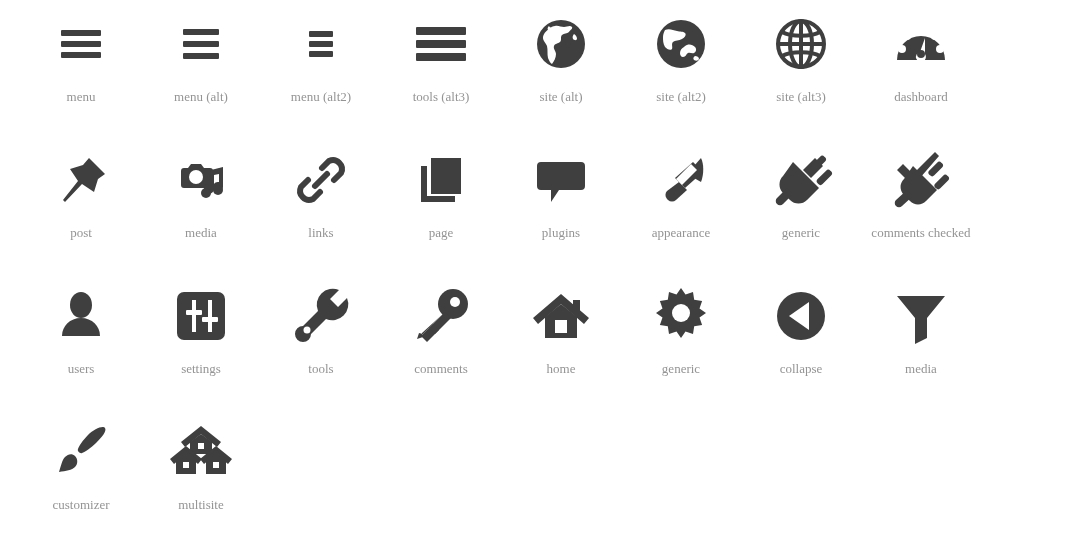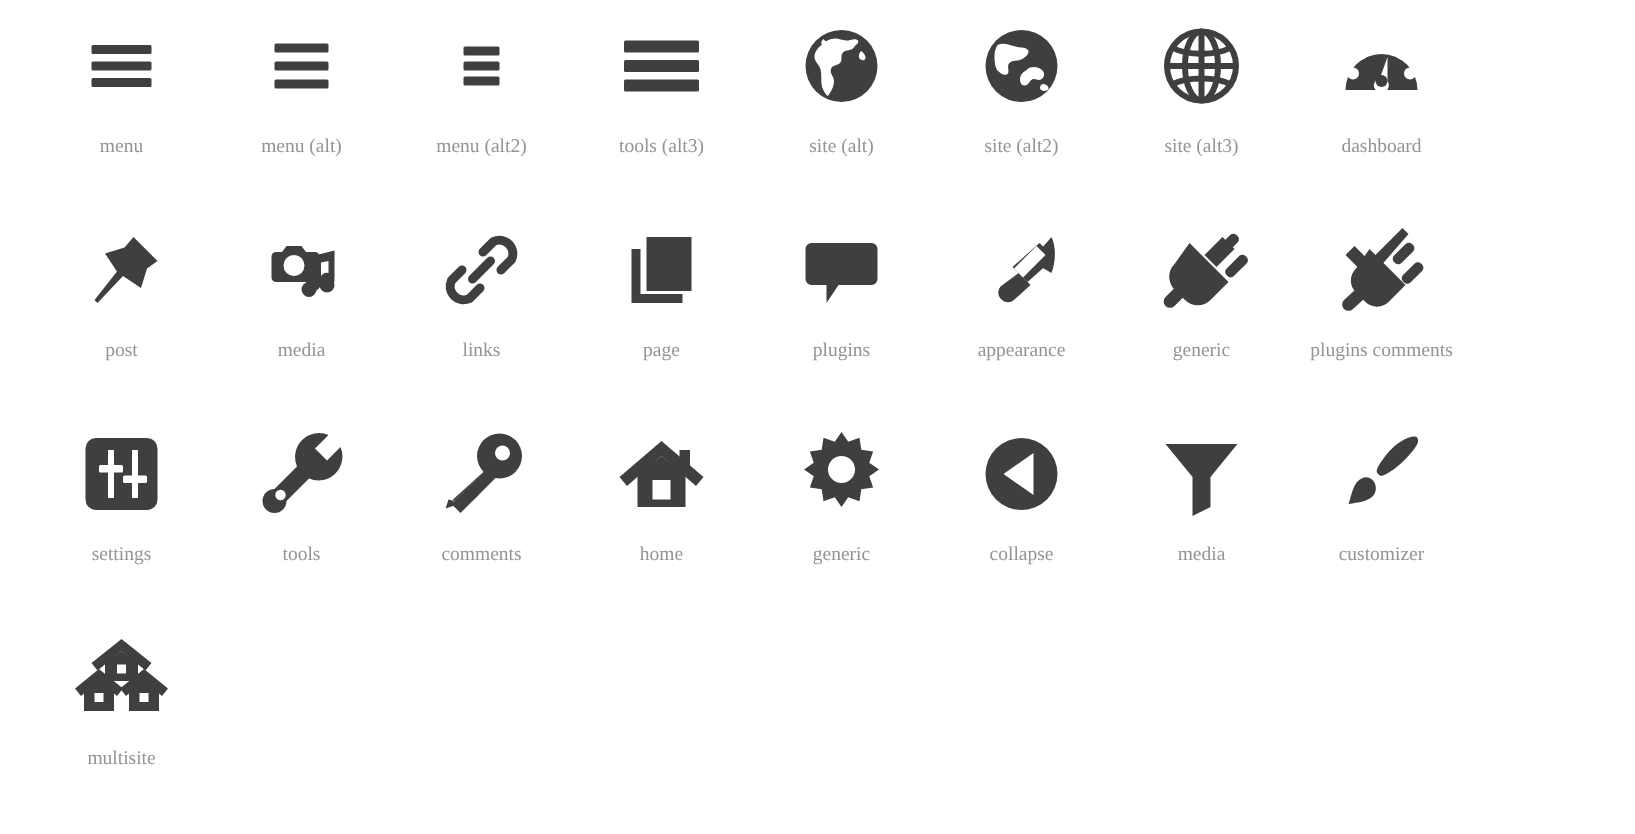--- a/index.html
+++ b/index.html
@@ -228,21 +228,30 @@
       <div class="icon-cell">
         <div class="glyph">
           <svg width="64" height="64" viewBox="0 0 64 64" fill="#3f3f3f">
             <path d="M24 18 L48 42 L37 53 a11 11 0 0 1-16 0 L15 47 a11 11 0 0 1 0-16 z"></path>
             <path d="M18 42 L24 48 L13 58 a4 4 0 0 1-6-6 z"></path>
             <rect x="38" y="18" width="17" height="7" rx="3" transform="rotate(-45 46 21)"></rect>
             <rect x="44" y="31" width="17" height="7" rx="3" transform="rotate(-45 52 34)"></rect>
             <path d="M8 22 L14 16 L24 26 L46 4 L50 8 L24 38 z"></path>
           </svg>
         </div>
-        <div class="caption">plugins comments</div>
+        <div class="caption">comments checked</div>
+      </div>
+      <div class="icon-cell">
+        <div class="glyph">
+          <svg width="64" height="64" viewBox="0 0 64 64" fill="#3f3f3f">
+            <ellipse cx="32" cy="21" rx="11" ry="13"></ellipse>
+            <path d="M32 34c11 0 19 8 19 18H13c0-10 8-18 19-18z"></path>
+          </svg>
+        </div>
+        <div class="caption">users</div>
       </div>
       <div class="icon-cell">
         <div class="glyph">
           <svg width="64" height="64" viewBox="0 0 64 64" fill="#3f3f3f">
             <rect x="8" y="8" width="48" height="48" rx="7"></rect>
             <rect x="23" y="16" width="4" height="32" fill="#fff"></rect>
             <rect x="17" y="26" width="16" height="5" rx="1" fill="#fff"></rect>
             <rect x="39" y="16" width="4" height="32" fill="#fff"></rect>
             <rect x="33" y="33" width="16" height="5" rx="1" fill="#fff"></rect>
           </svg>

